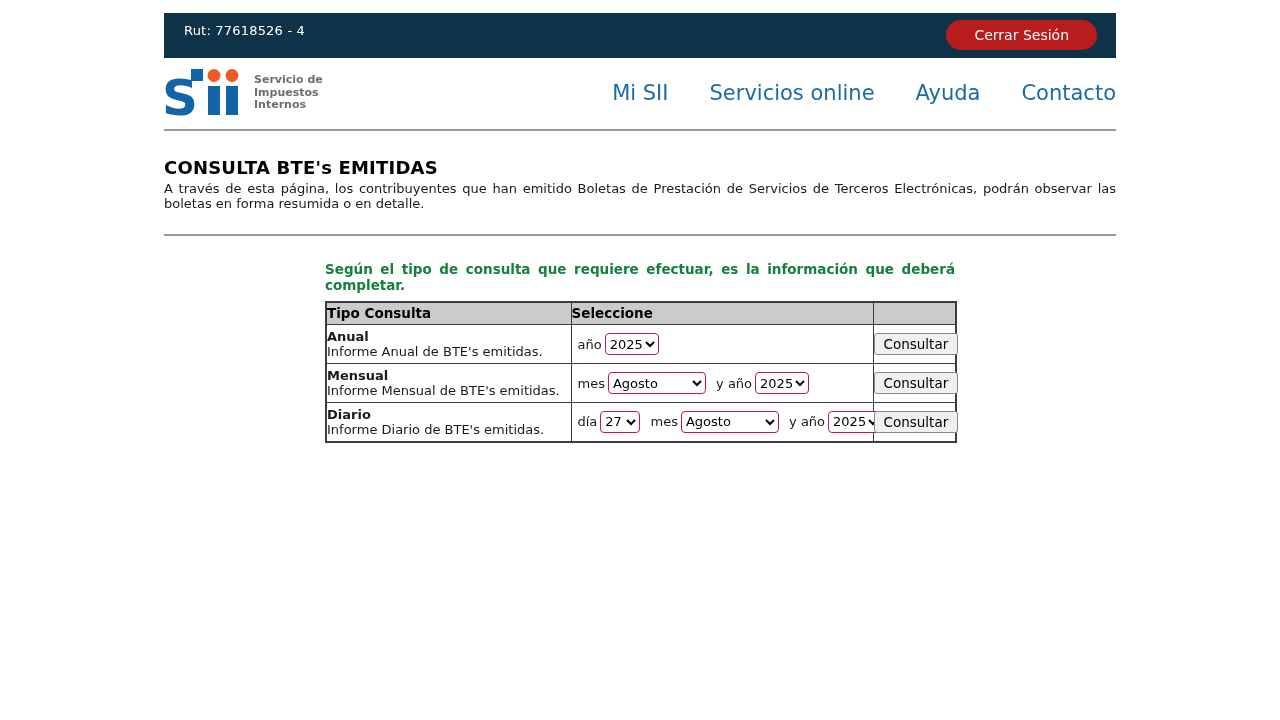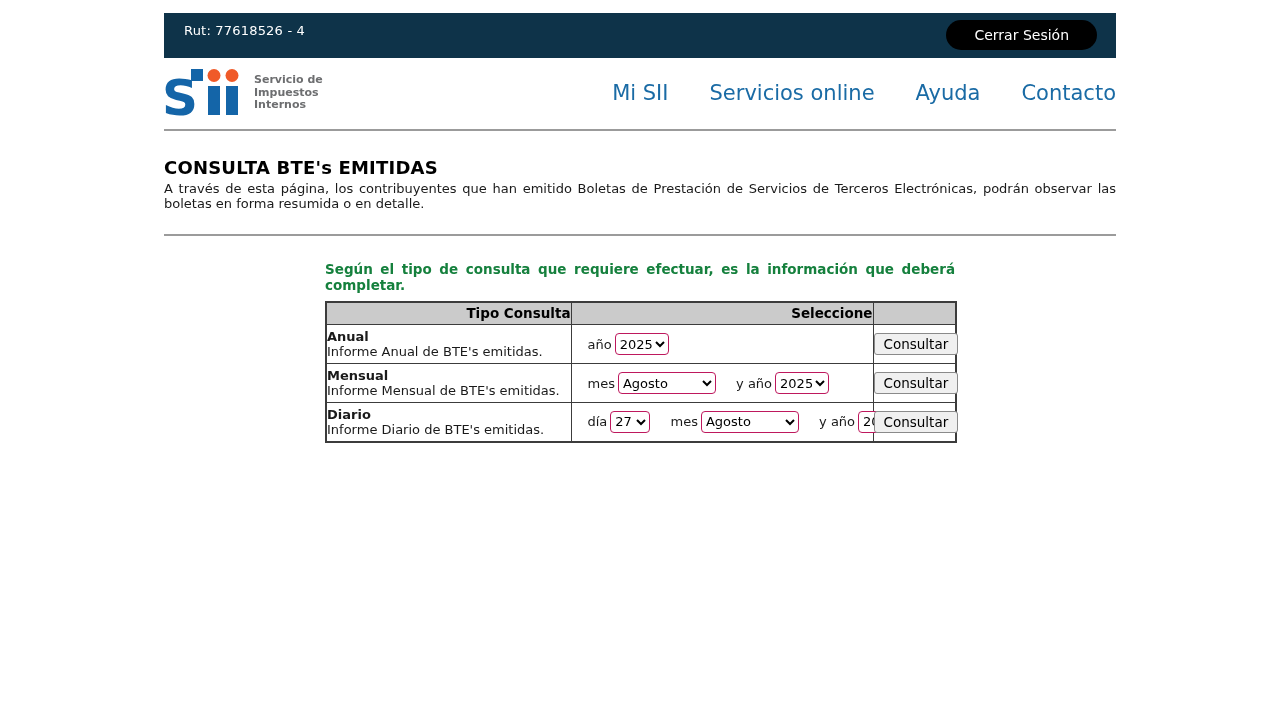--- a/index.html
+++ b/index.html
@@ -17,21 +17,21 @@
     margin-top: 13px;
     height: 45px;
     background: #0e3349;
     display: flex;
     align-items: center;
     justify-content: space-between;
     padding: 0 19px 2px 20px;
   }
   .rut-text { color: #ffffff; font-size: 13px; letter-spacing: .2px; padding-bottom: 8px; }
   .logout-btn {
-    background: #000000;
+    background: #b91c1c;
     color: #ffffff;
     border: none;
     font-family: inherit;
     font-size: 14px;
     padding: 7px 28px;
     border-radius: 999px;
     cursor: pointer;
   }
 
   
@@ -93,34 +93,34 @@
     border-collapse: collapse;
     border: 2px solid #3c3c3c;
     table-layout: fixed;
   }
   table.consulta th {
     background: #cbcbcb;
     border: 1px solid #3c3c3c;
     font-size: 13.5px;
     font-weight: bold;
     height: 23px;
-    text-align: right;
+    text-align: left;
     color: #000000;
   }
   table.consulta td {
     border: 1px solid #3c3c3c;
     height: 39px;
     font-size: 13px;
     padding: 1px 0;
     vertical-align: middle;
   }
   td.tipo .tipo-name { font-weight: bold; font-size: 13px; }
   td.tipo .tipo-desc { font-size: 13px; }
   td.sel-cell { white-space: nowrap; }
-  td.sel-cell .fld-label { margin: 0 3px 0 16px; }
+  td.sel-cell .fld-label { margin: 0 3px 0 6px; }
   td.btn-cell { text-align: center; vertical-align: bottom; padding-bottom: 3px; }
   select {
     font-family: inherit;
     font-size: 13px;
     height: 22px;
     border: 1px solid #be185d;
     border-radius: 4px;
     background: #ffffff;
     color: #000000;
   }

